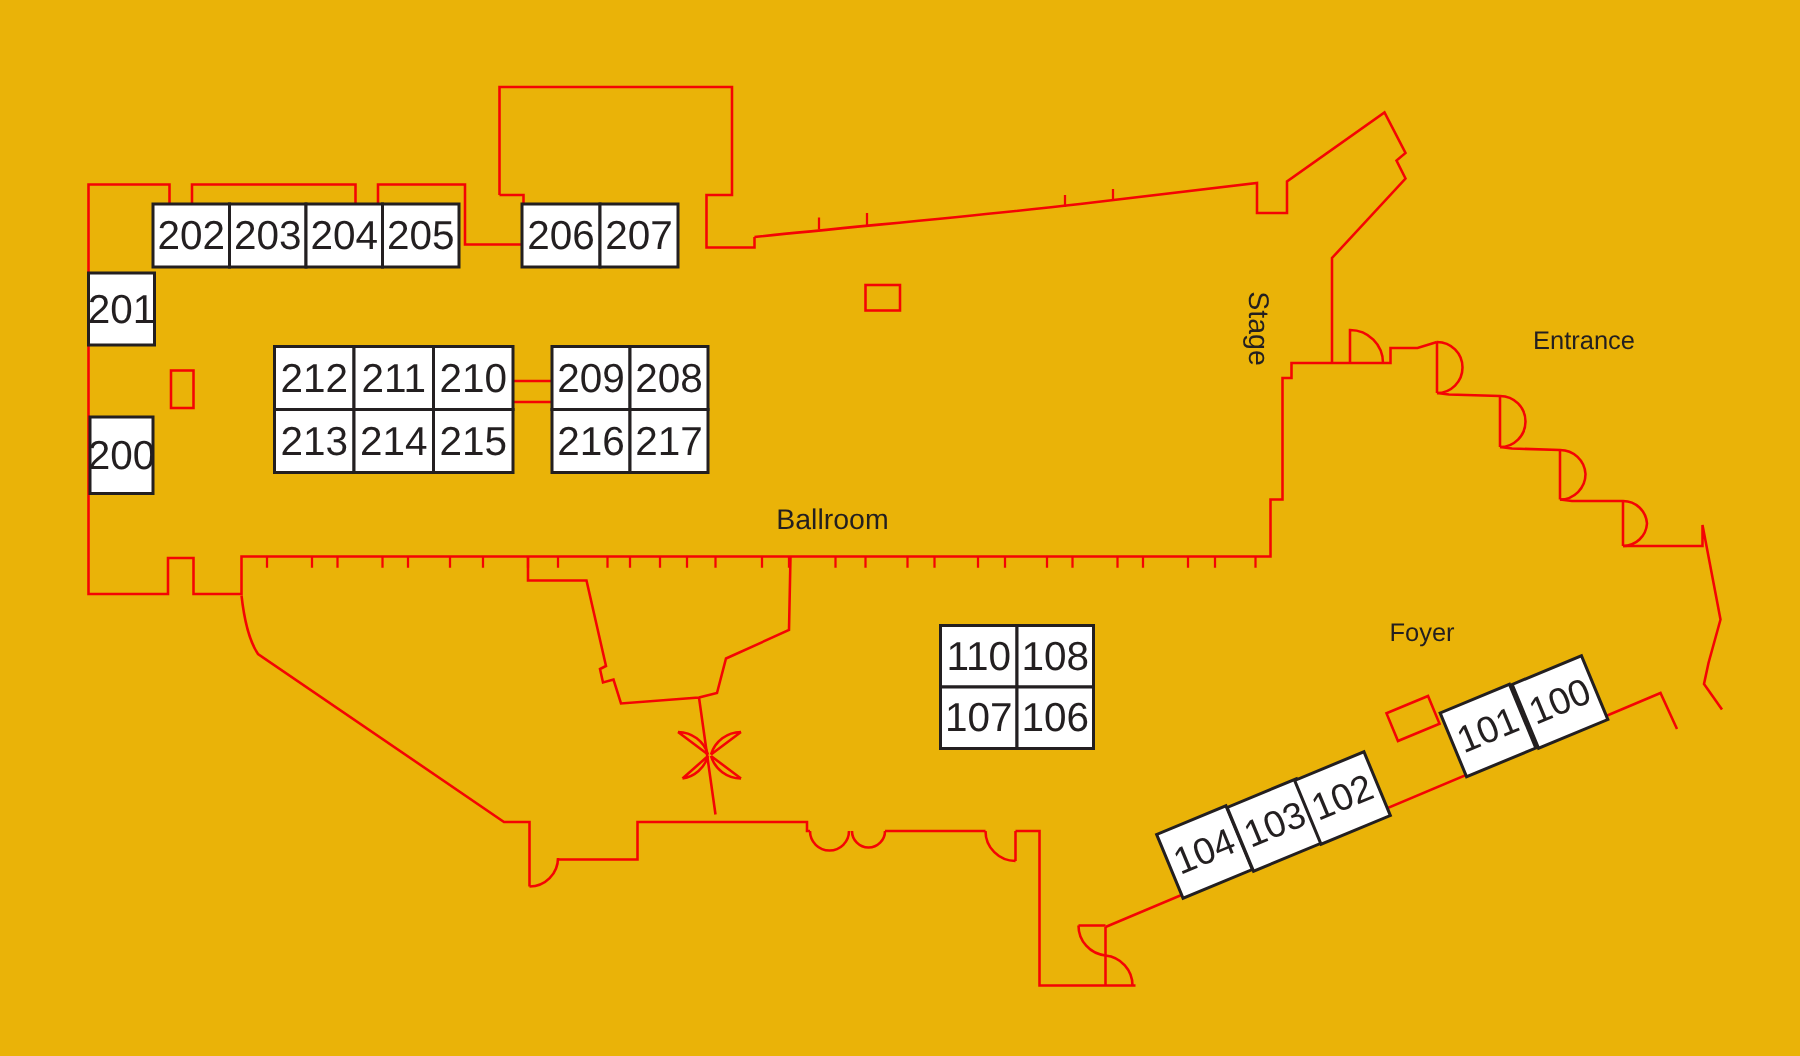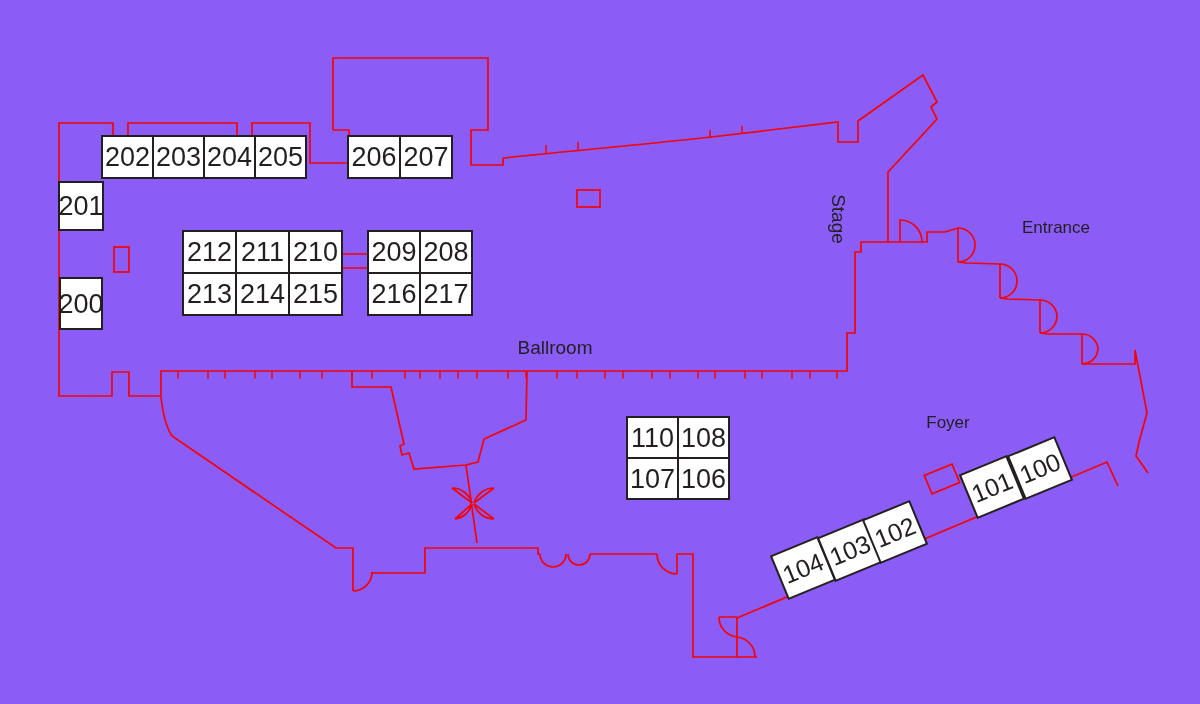--- a/index.html
+++ b/index.html
@@ -1,19 +1,19 @@
 <!DOCTYPE html>
 <html><head>
 <meta charset="utf-8">
 <style>
   html,body{margin:0;padding:0;background:#ffffff;}
   #stage{
     position:relative;
     width:1200px;height:704px;
-    background:#8b5cf6;
+    background:#eab308;
     font-family:"Liberation Sans", sans-serif;
     overflow:hidden;
   }
   svg{position:absolute;left:0;top:0;}
   svg text{font-family:"Liberation Sans", sans-serif;fill:#231f20;}
   .booth-num{font-weight:400;}
 </style>
 </head>
 <body>
 

